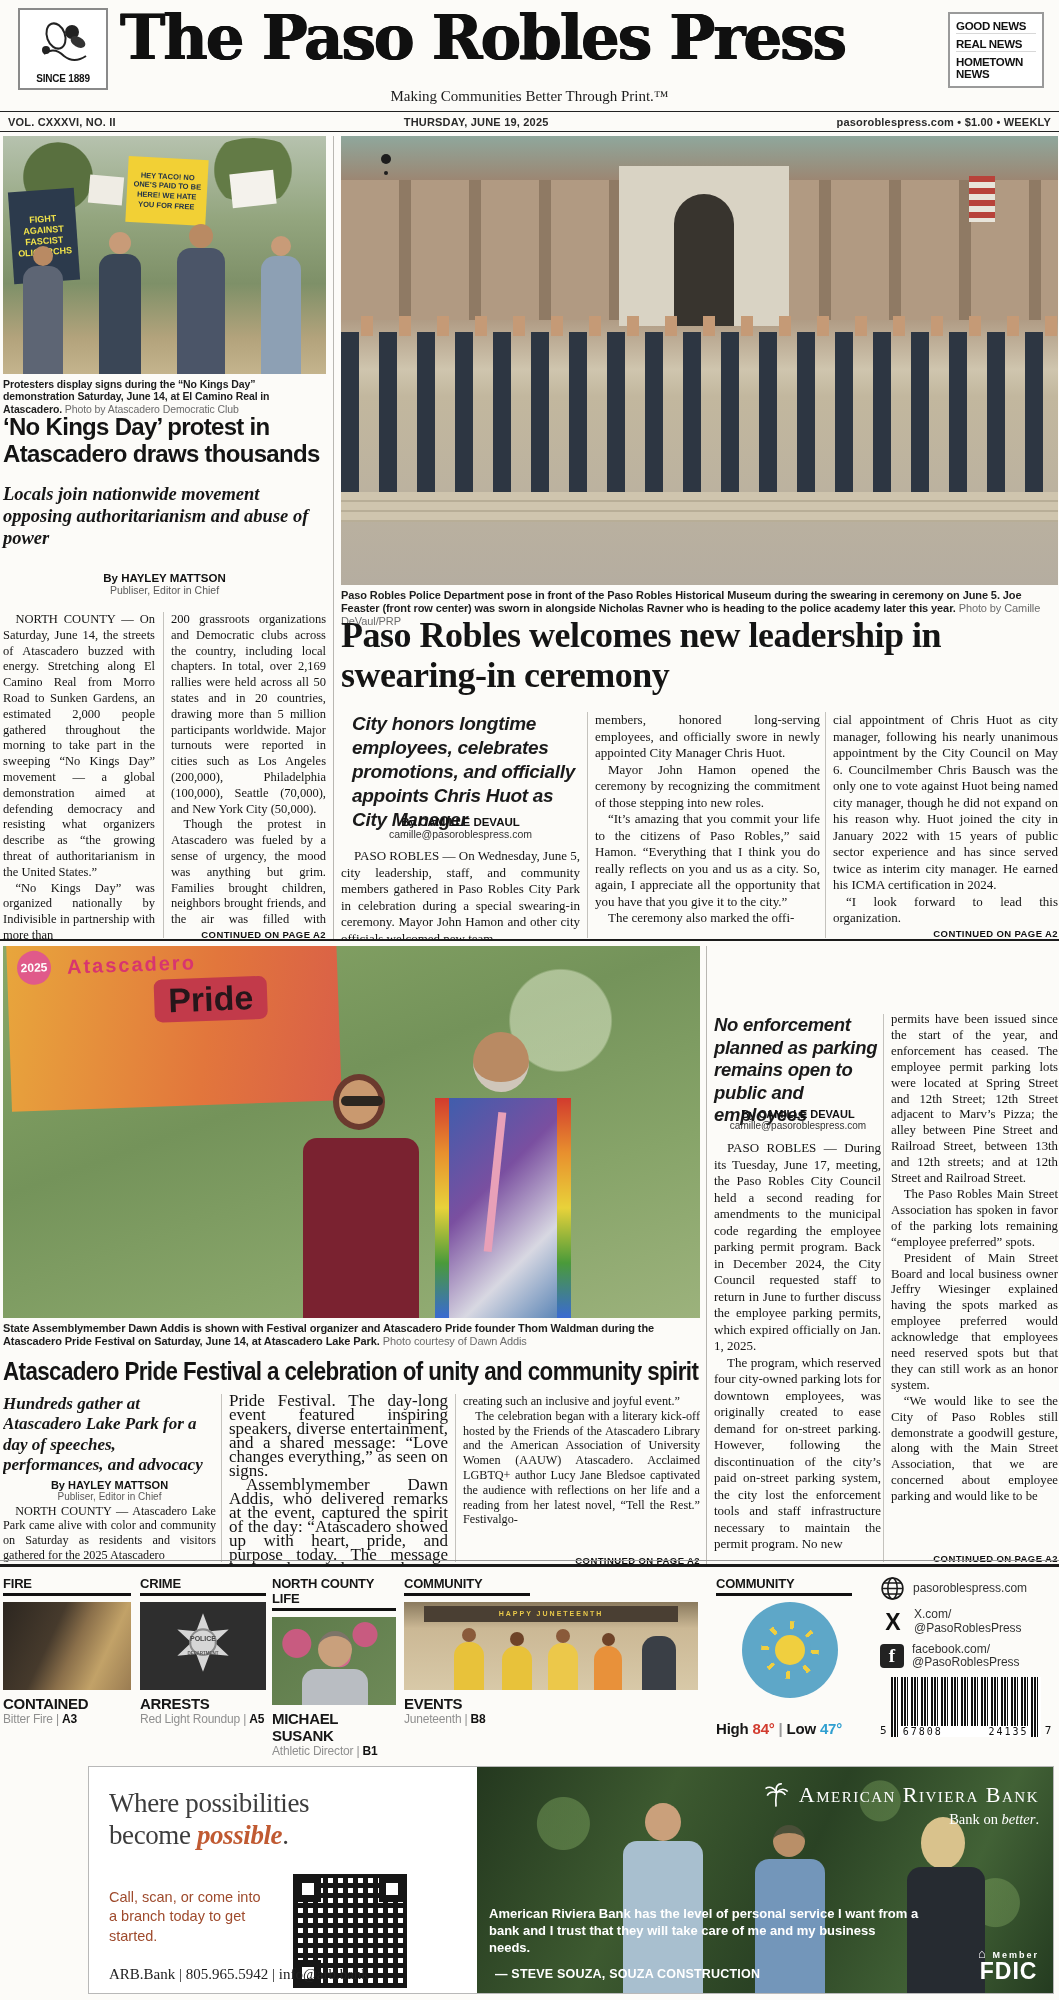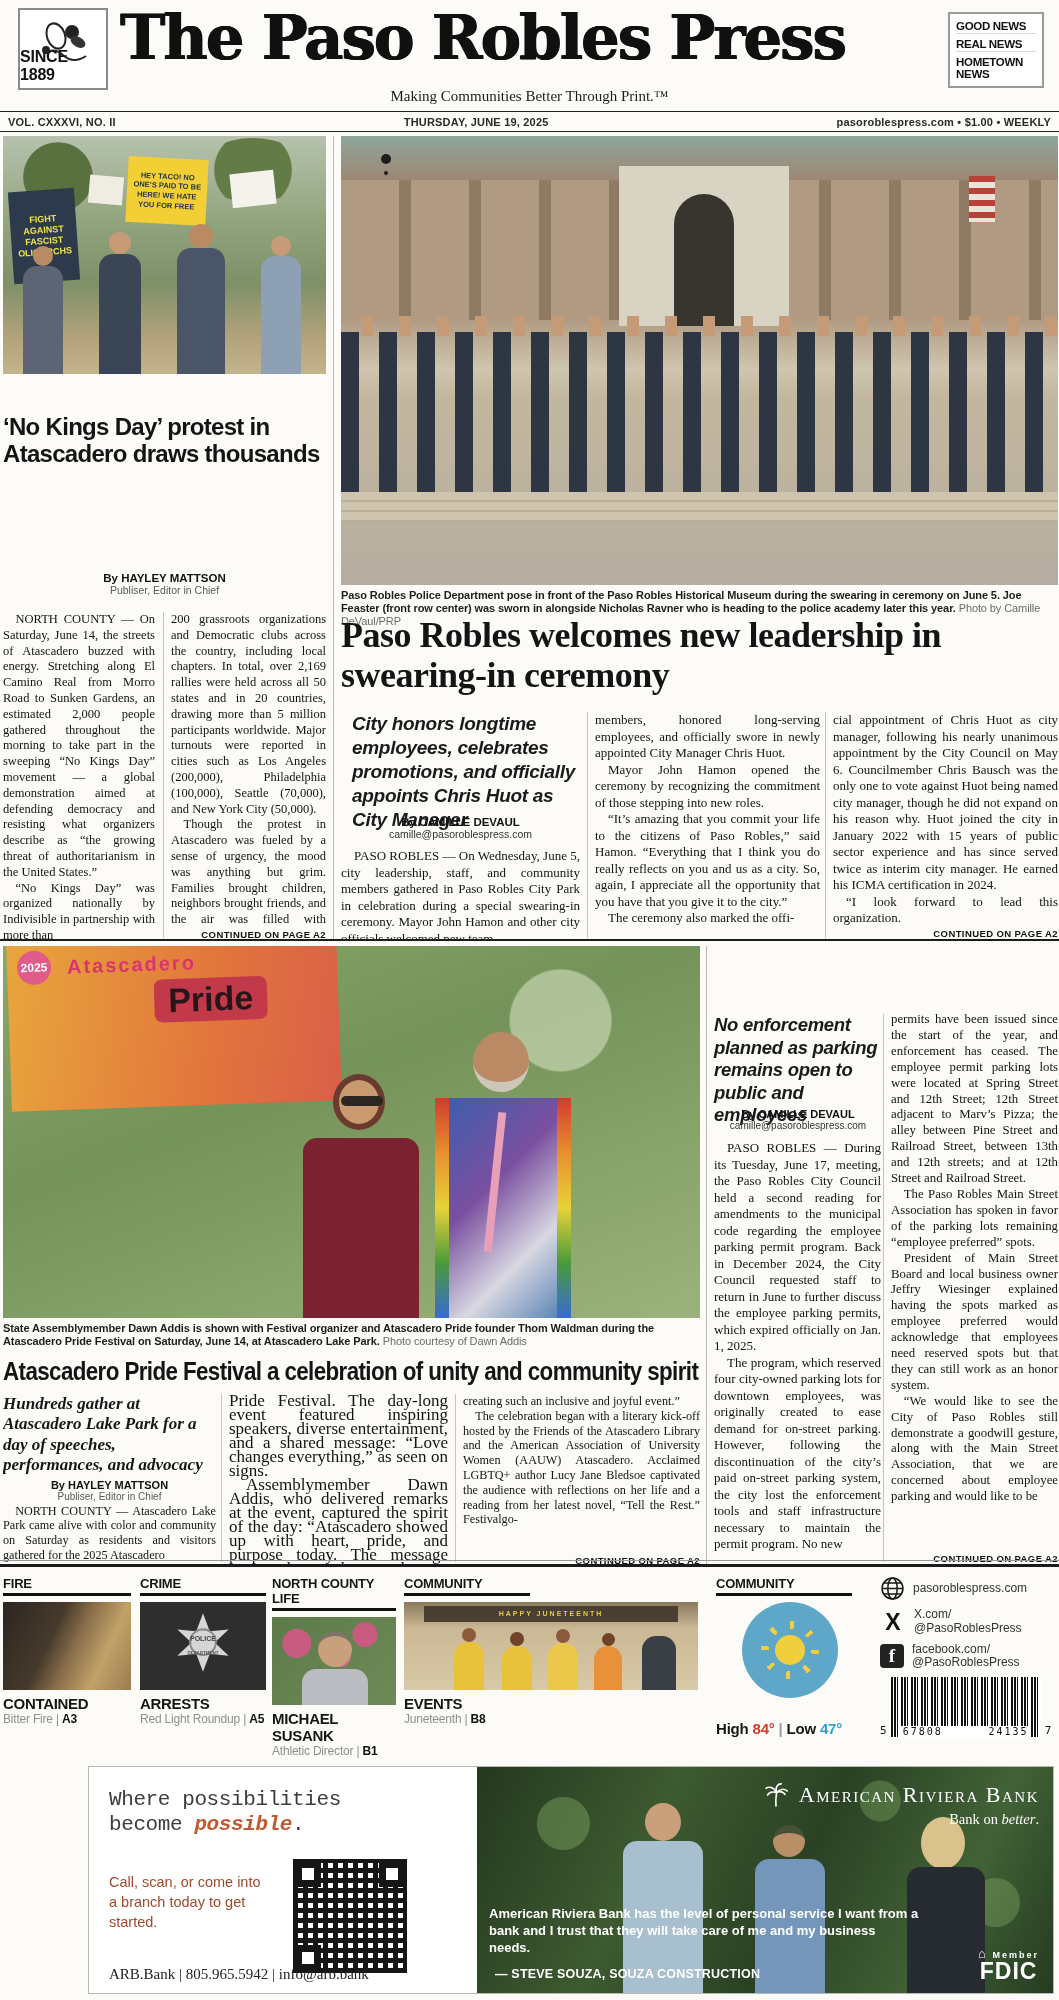--- a/index.html
+++ b/index.html
@@ -2,21 +2,21 @@
 <html><head>
 <meta charset="utf-8">
 <style>
 *{margin:0;padding:0;box-sizing:border-box}
 body{background:#9a9a9a;font-family:"Liberation Serif",serif}
 #page{position:relative;width:1059px;height:2000px;margin:0 auto;background:#fcfbf8;overflow:hidden;color:#111}
 .abs{position:absolute}
 
 .since-box{position:absolute;left:18px;top:8px;width:90px;height:82px;border:2px solid #8a8a8a;background:#fff;display:flex;flex-direction:column;align-items:center;justify-content:flex-end;padding-bottom:4px}
 .since-box svg{position:absolute;top:6px;left:14px}
-.since-label{font-family:"Liberation Sans",sans-serif;font-weight:700;font-size:16px;letter-spacing:-0.2px}
+.since-label{font-family:"Liberation Sans",sans-serif;font-weight:700;font-size:10px;letter-spacing:-0.2px}
 .mast-title{position:absolute;left:120px;right:120px;top:2px;text-align:left;font-family:"DejaVu Serif",serif;font-weight:bold;font-size:61px;letter-spacing:-2px;color:#101010;text-shadow:0.6px 0 #101010,-0.6px 0 #101010}
 .tagline{position:absolute;left:0;right:0;top:88px;text-align:center;font-family:"Liberation Serif",serif;font-size:15px;color:#1c1c1c}
 .news-box{position:absolute;left:948px;top:12px;width:96px;height:76px;border:2px solid #9a9a9a;background:#fff;display:flex;flex-direction:column;justify-content:space-around;padding:3px 6px}
 .news-box div{font-family:"Liberation Sans",sans-serif;font-weight:900;font-size:11.5px;letter-spacing:-0.3px;border-bottom:1px solid #d8d8d8;padding:1px 0}
 .news-box div:last-child{border-bottom:none}
 
 .info-bar{position:absolute;left:0;top:111px;width:1059px;height:21px;border-top:1.5px solid #222;border-bottom:1px solid #222;display:flex;align-items:center;justify-content:space-between;padding:0 8px;font-family:"Liberation Sans",sans-serif;font-size:11px;font-weight:700;letter-spacing:0.2px;color:#2a2a2a}
 
 .caption{font-family:"Liberation Sans",sans-serif;font-size:10.5px;line-height:1.18;font-weight:700;color:#1d1d1d;letter-spacing:-0.1px}
 .caption .credit{font-weight:400;color:#6b6b6b}
@@ -53,21 +53,21 @@
 .soc-row{display:flex;align-items:center;gap:8px;margin-bottom:7px;font-family:"Liberation Sans",sans-serif;font-size:12px;color:#333;line-height:1.15}
 .xicon{font-family:"Liberation Sans",sans-serif;font-weight:900;font-size:23px;width:26px;text-align:center;color:#111}
 .fbicon{width:24px;height:24px;background:#222;border-radius:4px;color:#fff;font-family:"Liberation Serif",serif;font-weight:bold;font-size:19px;text-align:center;line-height:23px}
 .barcode{display:flex;align-items:flex-end;gap:4px;margin-top:2px}
 .bc-d{font-family:"DejaVu Sans Mono",monospace;font-size:11px}
 .bars{position:relative;width:150px;height:60px;background:repeating-linear-gradient(90deg,#111 0 2px,#fff 2px 3px,#111 3px 5px,#fff 5px 6px,#111 6px 7px,#fff 7px 10px)}
 .bc-nums{position:absolute;left:10px;right:10px;bottom:0;background:#fff;display:flex;justify-content:space-between;font-family:"DejaVu Sans Mono",monospace;font-size:10px;letter-spacing:2px;padding:0 2px}
 
 .ad{position:absolute;left:88px;top:1766px;width:966px;height:228px;border:1px solid #b8b8b8;background:#fff;display:flex}
 .ad-left{position:relative;width:388px;padding:20px 18px 12px 20px}
-.ad-h{font-family:Liberation Mono, monospace;font-size:21px;line-height:1.2;color:#3d3d3d;letter-spacing:-0.4px}
+.ad-h{font-family:Liberation Serif, serif;font-size:27px;line-height:1.2;color:#3d3d3d;letter-spacing:-0.4px}
 .ad-h .hl{font-style:italic;font-weight:700;color:#c05a32}
 .ad-mid{display:flex;margin-top:22px;align-items:flex-start}
 .ad-cta{width:152px;font-family:"Liberation Sans",sans-serif;font-size:14.5px;line-height:1.35;color:#9e4a2c;margin-top:14px}
 .qr{position:relative;width:114px;height:114px;margin-left:32px;background-image:repeating-linear-gradient(0deg,#161616 0 5px,rgba(0,0,0,0) 5px 10px),repeating-linear-gradient(90deg,#161616 0 5px,#fff 5px 10px)}
 .qr .f{position:absolute;width:26px;height:26px;border:7px solid #161616;background:#fff}
 .ad-contact{position:absolute;left:20px;bottom:10px;font-family:"Liberation Serif",serif;font-size:15px;color:#222}
 .ad-photo{position:relative;flex:1;overflow:hidden;background:radial-gradient(circle at 15% 25%,rgba(126,166,96,.45) 0 26px,rgba(0,0,0,0) 27px),radial-gradient(circle at 70% 15%,rgba(126,166,96,.4) 0 20px,rgba(0,0,0,0) 21px),radial-gradient(circle at 90% 60%,rgba(140,180,105,.35) 0 24px,rgba(0,0,0,0) 25px),linear-gradient(115deg,#24381f 0%,#3d5a30 30%,#2a4224 55%,#426236 80%,#243b20 100%)}
 .brand{position:absolute;top:14px;right:14px;text-align:right;color:#fff}
 .brand-row{display:flex;align-items:center;justify-content:flex-end;gap:8px}
 .brand-name{font-family:"Liberation Serif",serif;font-variant:small-caps;font-size:22px;letter-spacing:1.5px}
@@ -122,21 +122,26 @@
     <div class="sign" style="left:86px;top:40px;width:34px;height:28px;background:#efece4;transform:rotate(5deg)"></div>
     <div class="fig-head" style="left:106px;top:96px;width:22px;height:22px;background:#c89b78"></div>
     <div class="fig-body" style="left:96px;top:118px;width:42px;height:120px;background:#3a4656"></div>
     <div class="fig-head" style="left:186px;top:88px;width:24px;height:24px;background:#b98a63"></div>
     <div class="fig-body" style="left:174px;top:112px;width:48px;height:126px;background:#4b5568"></div>
     <div class="fig-head" style="left:268px;top:100px;width:20px;height:20px;background:#c89b78"></div>
     <div class="fig-body" style="left:258px;top:120px;width:40px;height:118px;background:#8da0b4"></div>
     <div class="fig-head" style="left:30px;top:110px;width:20px;height:20px;background:#b98a63"></div>
     <div class="fig-body" style="left:20px;top:130px;width:40px;height:108px;background:#5d6574"></div>
   </div>
+  <div class="abs caption" style="left:3px;top:378px;width:323px">
+    <span>Protesters display signs during the “No Kings Day” demonstration Saturday, June 14, at El Camino Real in Atascadero.</span>
+    <span class="credit">Photo by Atascadero Democratic Club</span>
+  </div>
   <div class="abs headline-sans" style="left:3px;top:414px;width:323px;font-size:24px;line-height:1.12">‘No Kings Day’ protest in Atascadero draws thousands</div>
+  <div class="abs subhead-serif" style="left:3px;top:484px;width:320px;font-size:18.5px;line-height:1.18">Locals join nationwide movement opposing authoritarianism and abuse of power</div>
   <div class="byline" style="left:3px;top:572px;width:323px">
     <span class="by">By HAYLEY MATTSON</span>
     <span class="role">Publiser, Editor in Chief</span>
   </div>
   <div class="colbox" style="left:3px;top:612px;width:152px;height:328px">
     <div class="body-col">  NORTH COUNTY — On Saturday, June 14, the streets of Atascadero buzzed with energy. Stretching along El Camino Real from Morro Road to Sunken Gardens, an estimated 2,000 people gathered throughout the morning to take part in the sweeping “No Kings Day” movement — a global demonstration aimed at defending democracy and resisting what organizers describe as “the growing threat of authoritarianism in the United States.”
   “No Kings Day” was organized nationally by Indivisible in partnership with more than</div>
   </div>
   <div class="vline" style="left:163px;top:612px;height:326px"></div>
   <div class="colbox" style="left:171px;top:612px;width:155px;height:328px">

